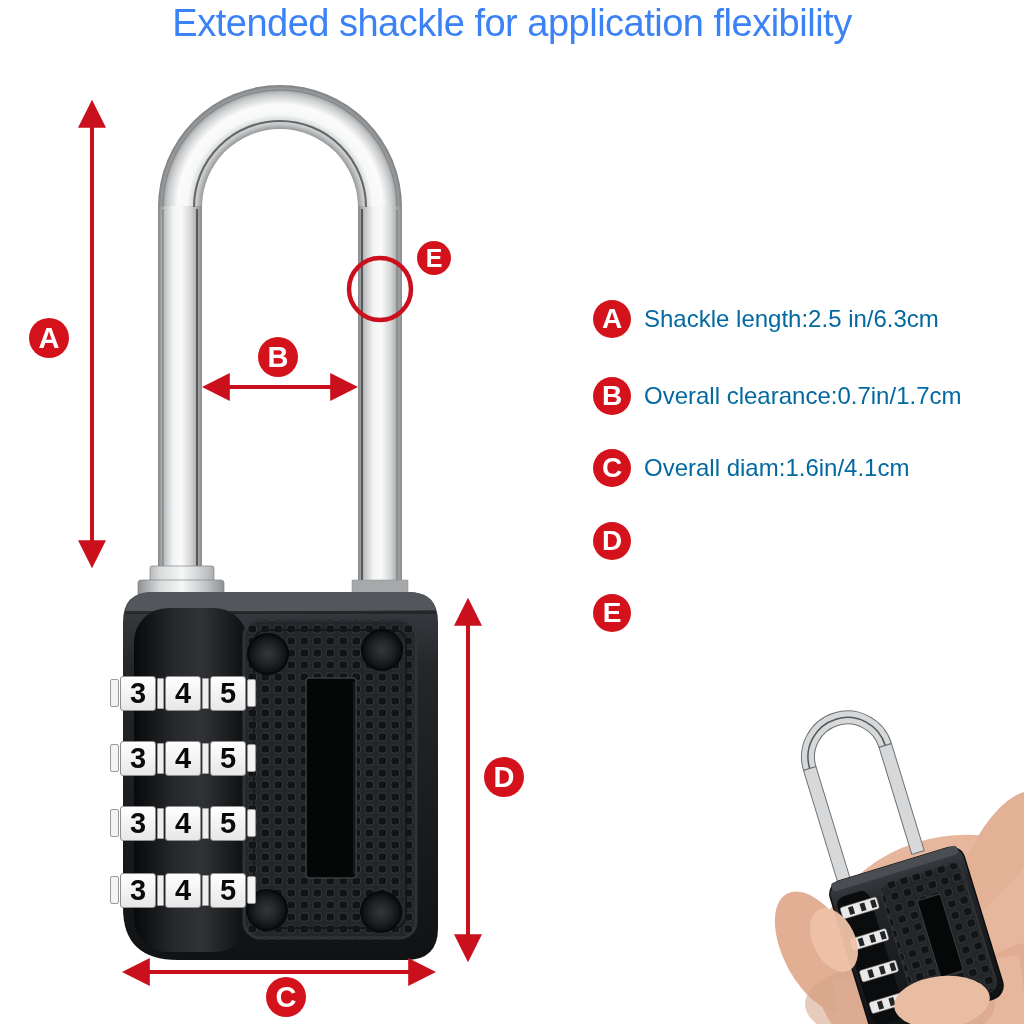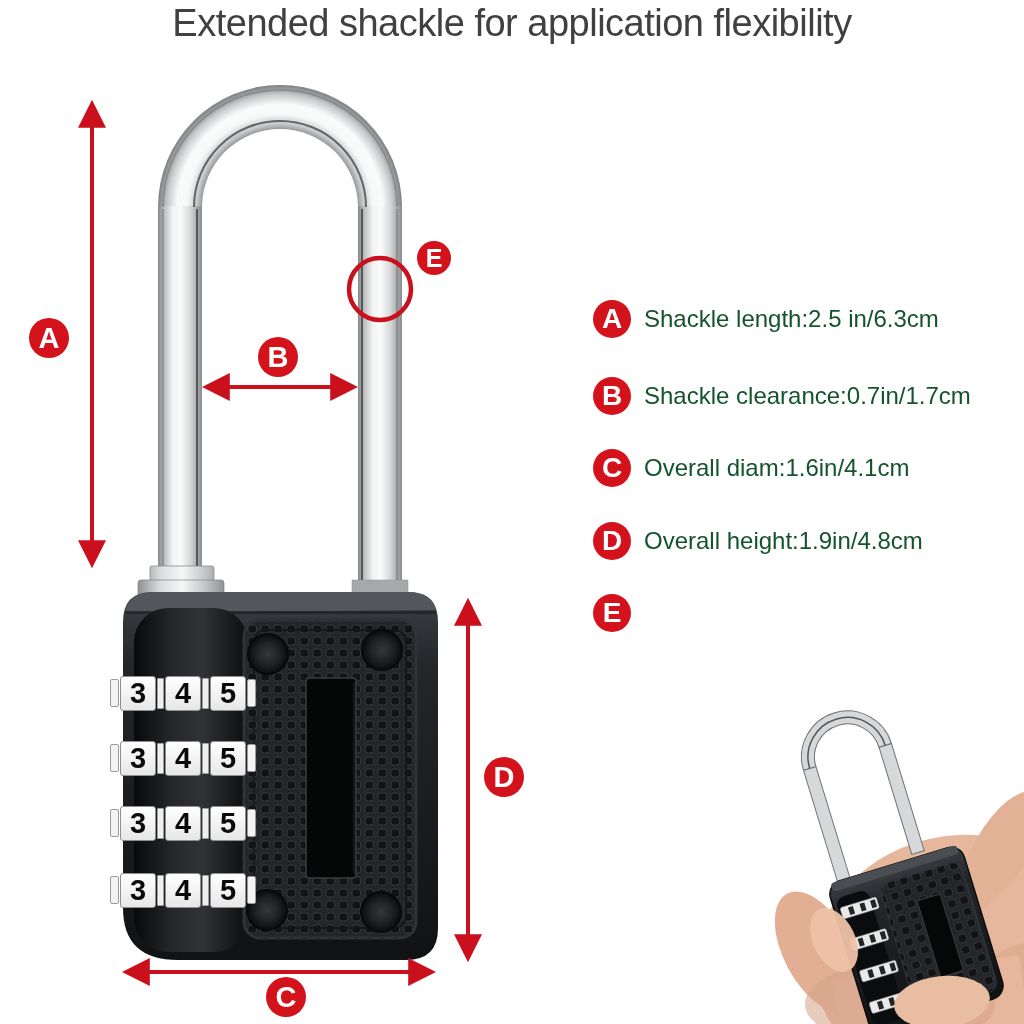--- a/index.html
+++ b/index.html
@@ -1,31 +1,31 @@
 <!DOCTYPE html>
 <html><head>
 <meta charset="utf-8">
 <style>
   html,body{margin:0;padding:0;background:#fff;}
   body{width:1024px;height:1024px;overflow:hidden;font-family:"Liberation Sans",sans-serif;}
   #stage{position:relative;width:1024px;height:1024px;background:#ffffff;overflow:hidden;}
   svg{position:absolute;left:0;top:0;z-index:1;}
 
   .page-title{position:absolute;top:2px;left:0;right:0;margin:0;z-index:2;
-    text-align:center;font-size:38px;font-weight:400;letter-spacing:-0.5px;color:#404040;}
+    text-align:center;font-size:38px;font-weight:400;letter-spacing:-0.5px;color:#3b82f6;}
 
   .badge{position:absolute;z-index:3;background:#d4121b;color:#fff;border-radius:50%;
     display:flex;align-items:center;justify-content:center;font-weight:700;line-height:1;}
   .d40{width:40px;height:40px;font-size:29px;}
   .d34{width:34px;height:34px;font-size:25px;}
 
   .legend-row{position:absolute;left:593px;z-index:3;display:flex;align-items:center;gap:13px;height:38px;}
   .legend-badge{flex:0 0 auto;width:38px;height:38px;border-radius:50%;background:#d4121b;color:#fff;
     font-size:28px;font-weight:700;display:flex;align-items:center;justify-content:center;line-height:1;}
-  .legend-text{font-size:24px;color:#14532d;white-space:nowrap;}
+  .legend-text{font-size:24px;color:#0369a1;white-space:nowrap;}
 
   .dial-row{position:absolute;left:110px;z-index:3;display:flex;align-items:center;height:36px;}
   .dial-cap{width:7px;height:26px;background:#f3f3f3;border:1px solid #9a9a9a;border-radius:2px;}
   .dial-tile{width:34px;height:33px;margin:0 1px;background:linear-gradient(#ffffff,#e7e7e7);
     border:1px solid #8f8f8f;border-radius:3px;display:flex;align-items:center;justify-content:center;
     font-size:29px;font-weight:700;color:#0a0a0a;}
   .dial-sep{width:5px;height:29px;background:#efefef;border:1px solid #a0a0a0;border-radius:1px;}
 </style>
 </head>
 <body>
@@ -229,27 +229,26 @@
   <div class="badge d40" style="left:266px;top:977px">C</div>
   <div class="badge d40" style="left:484px;top:757px">D</div>
   <div class="badge d34" style="left:417px;top:241px">E</div>
 
   <div class="legend-row" style="top:300px">
     <span class="legend-badge">A</span>
     <span class="legend-text">Shackle length:2.5 in/6.3cm</span>
   </div>
   <div class="legend-row" style="top:377px">
     <span class="legend-badge">B</span>
-    <span class="legend-text">Shackle clearance:0.7in/1.7cm</span>
+    <span class="legend-text">Overall clearance:0.7in/1.7cm</span>
   </div>
   <div class="legend-row" style="top:449px">
     <span class="legend-badge">C</span>
     <span class="legend-text">Overall diam:1.6in/4.1cm</span>
   </div>
   <div class="legend-row" style="top:522px">
     <span class="legend-badge">D</span>
-    <span class="legend-text">Overall height:1.9in/4.8cm</span>
   </div>
   <div class="legend-row" style="top:594px">
     <span class="legend-badge">E</span>
   </div>
 
 </div>
 
 </body></html>

